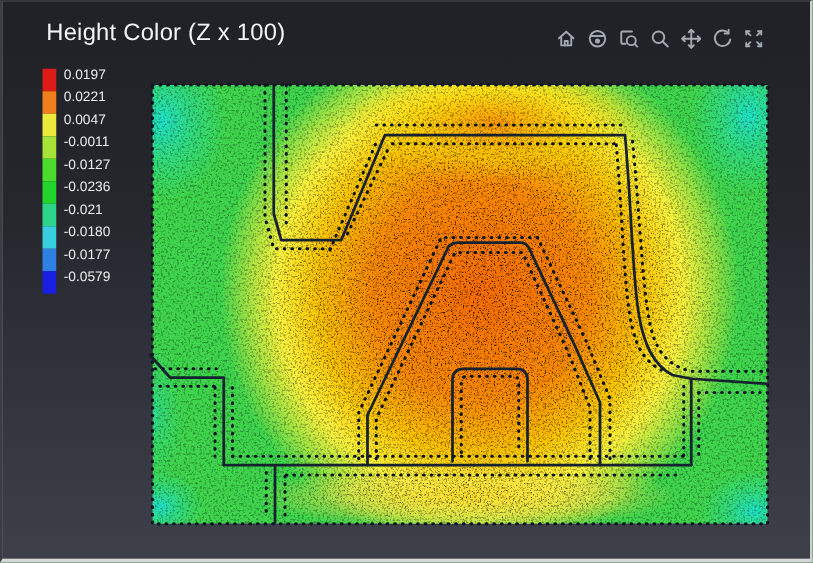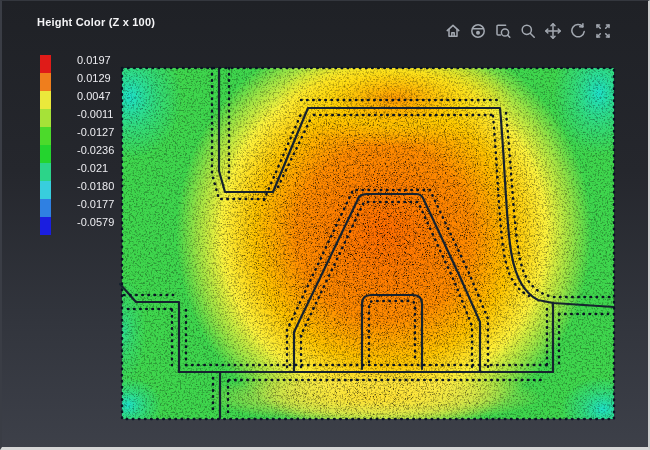--- a/index.html
+++ b/index.html
@@ -4,28 +4,28 @@
 <style>
   html,body{margin:0;padding:0;background:#888;}
   .app{
     position:relative;width:650px;height:450px;overflow:hidden;box-sizing:border-box;
     background:linear-gradient(180deg,#1f2126 0%,#25272d 38%,#32353d 72%,#3d4049 100%);
     border-left:2px solid #3a3d45;border-top:1px solid #34373e;
     border-right:2px solid #cfcfcf;border-bottom:3px solid #d7d7d7;
     font-family:"Liberation Sans",sans-serif;
   }
   .title{
-    position:absolute;left:35px;top:15px;color:#f4f4f6;font-size:11px;font-weight:700;
+    position:absolute;left:35px;top:15px;color:#f4f4f6;font-size:19px;font-weight:400;
     letter-spacing:.2px;z-index:5;
   }
   .toolbar{position:absolute;top:21px;right:36px;display:flex;gap:7px;z-index:5;}
   .tool{width:18px;height:18px;display:block;cursor:pointer;opacity:.88;}
   .tool svg{width:18px;height:18px;stroke:#b6bcc5;fill:none;stroke-width:1.5;
     stroke-linecap:round;stroke-linejoin:round;}
-  .legend{position:absolute;left:38px;top:54px;z-index:5;display:flex;gap:20px;}
+  .legend{position:absolute;left:32px;top:54px;z-index:5;display:flex;}
   .legend .bar{width:11px;display:flex;flex-direction:column;}
   .legend .bar div{width:11px;height:18px;}
   .legend .labels{margin-left:6px;margin-top:-4px;}
   .legend .labels div{height:18px;line-height:18px;font-size:11px;color:#ececf0;}
   .scene{position:absolute;left:0;top:0;z-index:1;}
 </style>
 </head>
 <body>
 
 <div class="app">
@@ -98,21 +98,21 @@
       <div style="background-color: rgb(166, 226, 56);"></div>
       <div style="background-color: rgb(76, 218, 43);"></div>
       <div style="background-color: rgb(36, 212, 46);"></div>
       <div style="background-color: rgb(44, 212, 137);"></div>
       <div style="background-color: rgb(56, 206, 221);"></div>
       <div style="background-color: rgb(47, 128, 226);"></div>
       <div style="background-color: rgb(26, 30, 224);"></div>
     </div>
     <div class="labels">
       <div>0.0197</div>
-      <div>0.0129</div>
+      <div>0.0221</div>
       <div>0.0047</div>
       <div>-0.0011</div>
       <div>-0.0127</div>
       <div>-0.0236</div>
       <div>-0.021</div>
       <div>-0.0180</div>
       <div>-0.0177</div>
       <div>-0.0579</div>
     </div>
   </div>

